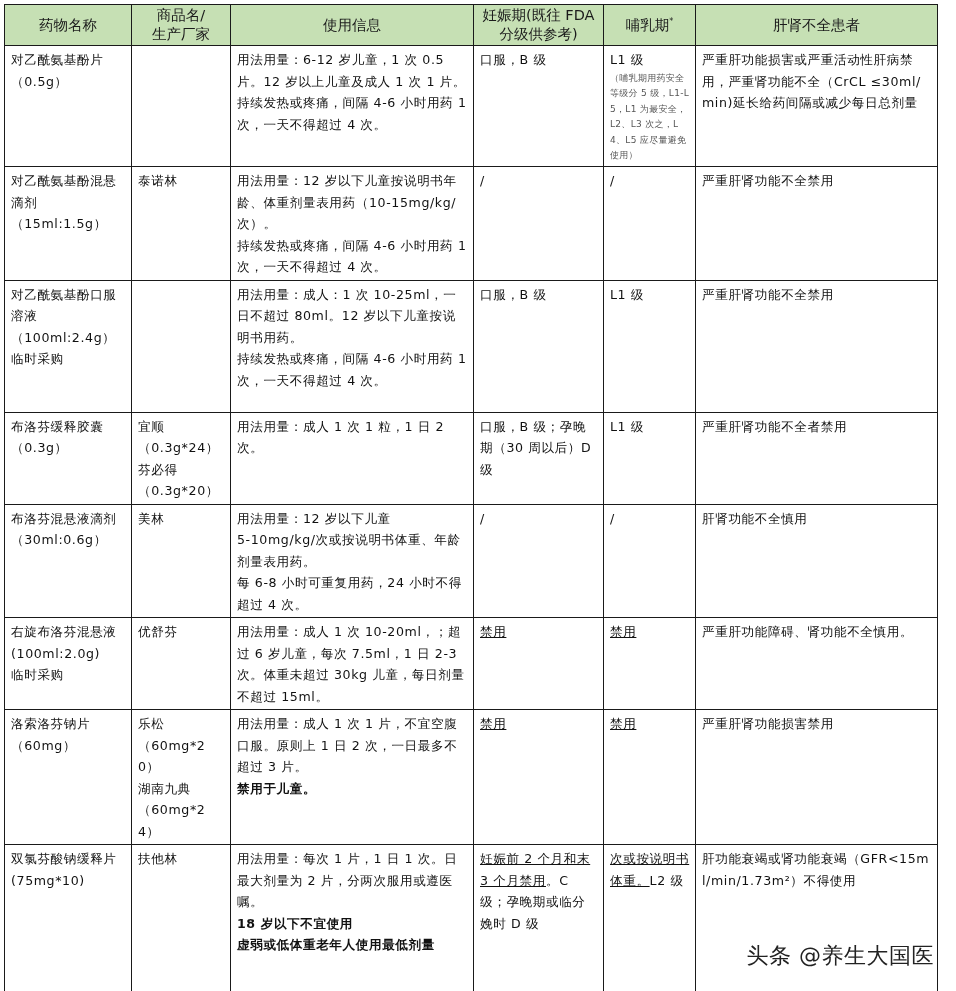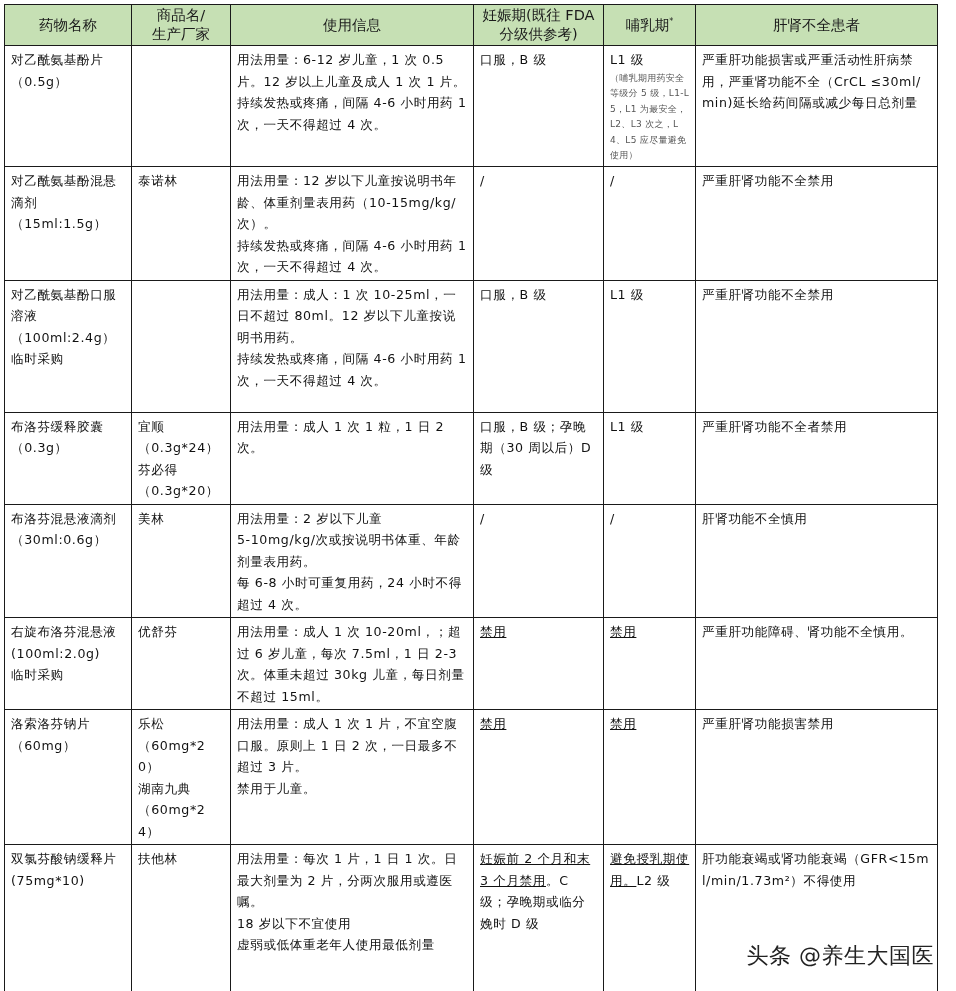--- a/index.html
+++ b/index.html
@@ -25,21 +25,21 @@
     text-align: center;
     vertical-align: middle;
     font-size: 14.5px;
     line-height: 19px;
     letter-spacing: 0;
     padding: 1px 3px;
     color: #1b1b1b;
   }
   th sup { font-size: 8px; vertical-align: super; line-height: 0; }
   .line { display: block; }
-  .bold { font-weight: normal; }
+  .bold { font-weight: bold; }
   .u { text-decoration: underline; }
   .note { font-size: 9px; line-height: 15.5px; color: #555; letter-spacing: 0.3px; display:block; }
   .watermark {
     position: absolute; right: 22px; top: 941px;
     font-size: 22px; color: #222; letter-spacing: 0.5px;
     font-family: "DejaVu Sans", sans-serif;
   }
 </style>
 </head>
 <body>
@@ -159,21 +159,21 @@
         </td>
       </tr>
       <tr style="height: 108px;">
         <td>
           <span class="line">布洛芬混悬液滴剂（30ml:0.6g）</span>
         </td>
         <td>
           <span class="line">美林</span>
         </td>
         <td>
-          <span class="line">用法用量：2 岁以下儿童</span>
+          <span class="line">用法用量：12 岁以下儿童</span>
           <span class="line">5-10mg/kg/次或按说明书体重、年龄剂量表用药。</span>
           <span class="line">每 6-8 小时可重复用药，24 小时不得超过 4 次。</span>
         </td>
         <td>
           <span class="line">/</span>
         </td>
         <td>
           <span class="line">/</span>
         </td>
         <td>
@@ -232,21 +232,21 @@
         </td>
         <td>
           <span class="line">扶他林</span>
         </td>
         <td>
           <span class="line">用法用量：每次 1 片，1 日 1 次。日最大剂量为 2 片，分两次服用或遵医嘱。</span>
           <span class="line bold">18 岁以下不宜使用</span>
           <span class="line bold">虚弱或低体重老年人使用最低剂量</span>
         </td>
         <td><span class="u">妊娠前 2 个月和末 3 个月禁用</span><span>。C 级；孕晚期或临分娩时 D 级</span></td>
-        <td><span class="u">避免授乳期使用。</span><span>L2 级</span></td>
+        <td><span class="u">次或按说明书体重。</span><span>L2 级</span></td>
         <td>
           <span class="line">肝功能衰竭或肾功能衰竭（GFR&lt;15ml/min/1.73m²）不得使用</span>
         </td>
       </tr>
       <tr style="height: 89px;">
         <td>
           <span class="line">吲哚美辛栓</span>
         </td>
         <td>
           <span class="line">湖北东信</span>

